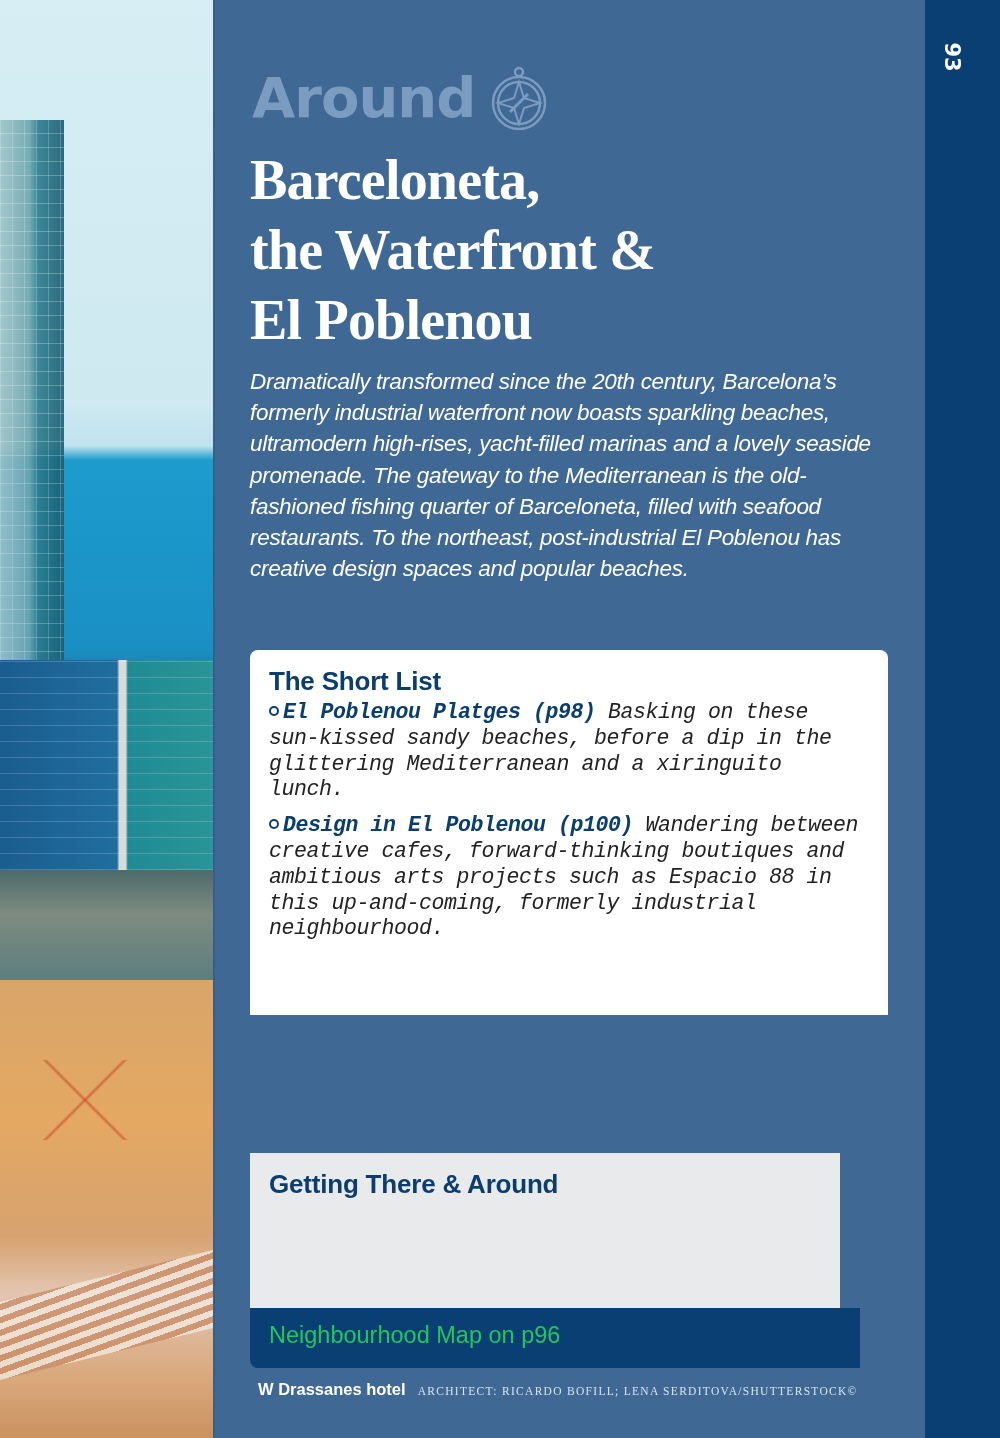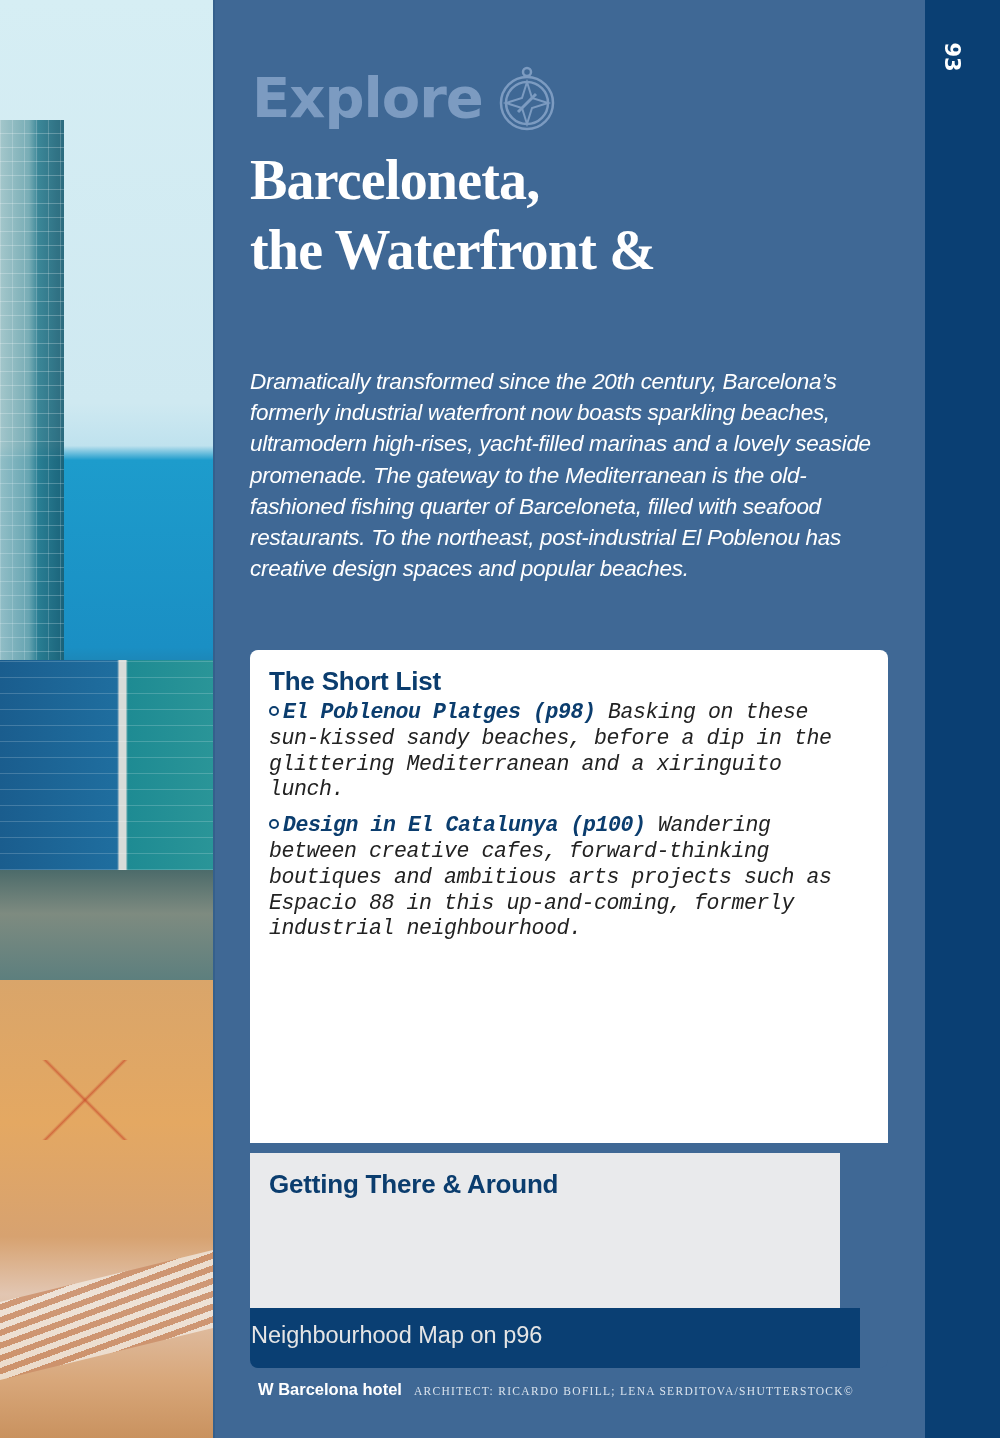--- a/index.html
+++ b/index.html
@@ -89,21 +89,21 @@
       font-family: "Liberation Sans", sans-serif; letter-spacing: -0.3px;
     }
 
     
     .box {
       position: absolute; left: 250px; top: 650px; width: 638px; height: 718px;
       border-radius: 8px; overflow: hidden;
       background: #3f6895;
     }
     .short-list {
-      position: absolute; left: 0; top: 0; width: 638px; height: 493px;
+      position: absolute; left: 0; top: 0; width: 638px; height: 365px;
       background: #ffffff; padding: 14px 20px 0 19px;
     }
     .section-heading {
       color: #0b3d6e; font-weight: bold; font-size: 26px; line-height: 34px;
       font-family: "Liberation Sans", sans-serif; letter-spacing: -0.2px;
     }
     .sl-item {
       margin-top: 10px; color: #222; font-style: italic; font-size: 21.5px; line-height: 25.8px;
       font-family: Liberation Mono, monospace; letter-spacing: -0.4px;
     }
@@ -121,21 +121,21 @@
       margin-top: 2px; color: #5d5d5d; font-size: 21.5px; line-height: 30px;
       font-family: "Liberation Sans", sans-serif; letter-spacing: -0.4px;
     }
     .metro-icon {
       display: inline-block; width: 22px; height: 22px; border: 1.5px solid #666;
       color: #555; font-weight: bold; font-style: italic; font-size: 15px; line-height: 19px;
       text-align: center; vertical-align: -2px; margin-right: 4px;
     }
     .map-link {
       position: absolute; left: 0; top: 658px; width: 610px; height: 60px;
-      background: #0a3f73; color: #e5e5e5; font-size: 23.5px; padding: 14px 1px;
+      background: #0a3f73; color: #22c55e; font-size: 23.5px; padding: 14px 19px;
       font-family: "Liberation Sans", sans-serif; cursor: pointer;
     }
 
     
     .caption {
       position: absolute; left: 258px; top: 1380px; white-space: nowrap;
       color: #ffffff; display: flex; align-items: baseline; gap: 12px;
     }
     .caption-title { font-size: 16.5px; font-weight: bold; font-family: "Liberation Sans", sans-serif; }
     .caption-credit { font-size: 11.5px; letter-spacing: 1.3px; color: #dbe4ee; font-family: Liberation Serif, serif; text-align: center; }
@@ -149,51 +149,52 @@
   <div class="promenade"></div>
   <div class="net"></div>
   <div class="boats"></div>
 </div>
 <div class="photo-edge"></div>
 
 <div class="spine"></div>
 <div class="page-number">93</div>
 
 <div class="explore-row">
-  <span class="explore-word">Explore</span>
+  <span class="explore-word">Around</span>
   <svg class="compass-icon" viewBox="0 0 60 66">
     <g fill="none" stroke="#7c9bc1" stroke-width="2.5">
       <circle cx="30" cy="7" r="4"></circle>
       <circle cx="30" cy="38" r="26"></circle>
       <circle cx="30" cy="38" r="21"></circle>
       <path d="M30 17 L35 33 L51 38 L35 43 L30 59 L25 43 L9 38 L25 33 Z" stroke-width="2"></path>
       <path d="M21 47 L39 29" stroke-width="3"></path>
     </g>
   </svg>
 </div>
 <h1 class="title">
   <span>Barceloneta,</span><br>
   <span>the Waterfront &amp;</span><br>
+  <span>El Poblenou</span>
 </h1>
 <p class="intro">Dramatically transformed since the 20th century, Barcelona’s formerly industrial waterfront now boasts sparkling beaches, ultramodern high-rises, yacht-filled marinas and a lovely seaside promenade. The gateway to the Mediterranean is the old-fashioned fishing quarter of Barceloneta, filled with seafood restaurants. To the northeast, post-industrial El Poblenou has creative design spaces and popular beaches.</p>
 
 <div class="box">
   <div class="short-list">
     <h2 class="section-heading">The Short List</h2>
     <p class="sl-item">
       <span class="bullet-icon"></span><span class="sl-name">El Poblenou Platges (p98)</span><span> Basking on these sun-kissed sandy beaches, before a dip in the glittering Mediterranean and a xiringuito lunch.</span>
     </p>
     <p class="sl-item">
-      <span class="bullet-icon"></span><span class="sl-name">Design in El Catalunya (p100)</span><span> Wandering between creative cafes, forward-thinking boutiques and ambitious arts projects such as Espacio 88 in this up-and-coming, formerly industrial neighbourhood.</span>
+      <span class="bullet-icon"></span><span class="sl-name">Design in El Poblenou (p100)</span><span> Wandering between creative cafes, forward-thinking boutiques and ambitious arts projects such as Espacio 88 in this up-and-coming, formerly industrial neighbourhood.</span>
     </p>
   </div>
 
   <div class="getting">
     <h2 class="section-heading">Getting There &amp; Around</h2>
   </div>
 
   <div class="map-link">Neighbourhood Map on p96</div>
 </div>
 
 <div class="caption">
-  <span class="caption-title">W Barcelona hotel</span>
+  <span class="caption-title">W Drassanes hotel</span>
   <span class="caption-credit">ARCHITECT: RICARDO BOFILL; LENA SERDITOVA/SHUTTERSTOCK©</span>
 </div>
 
 </body></html>

